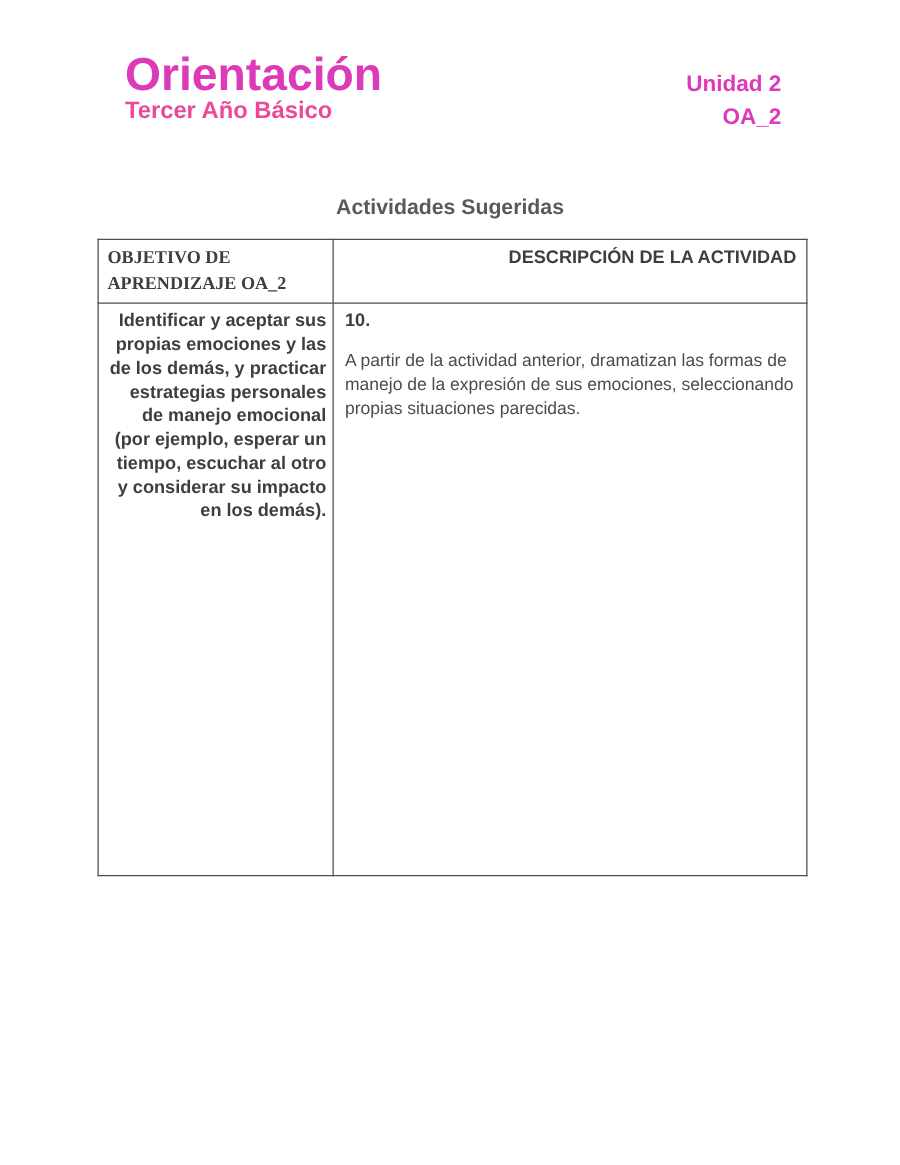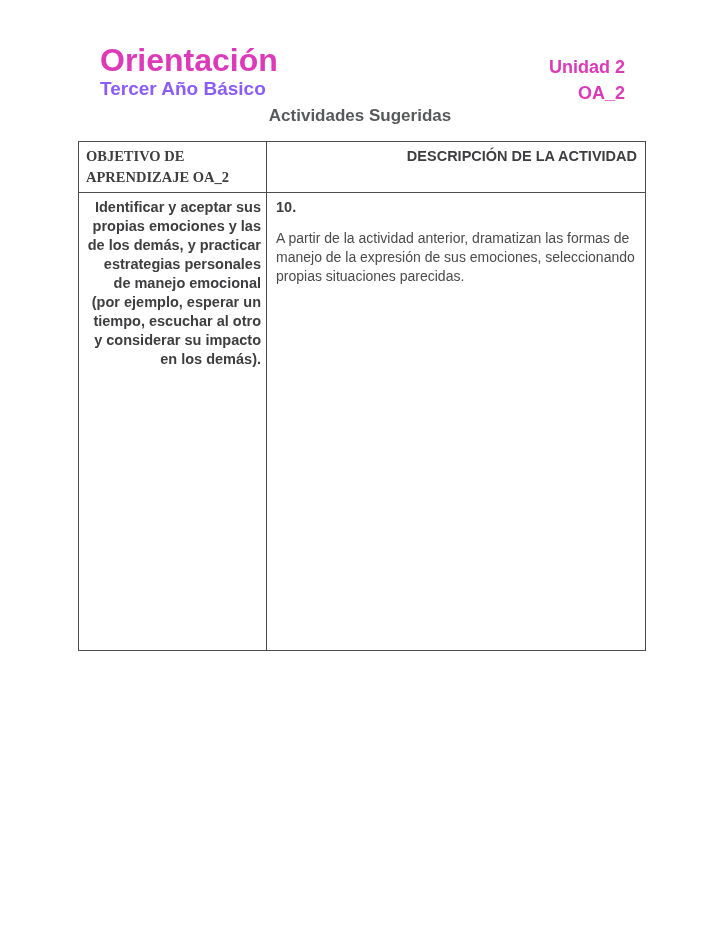--- a/index.html
+++ b/index.html
@@ -18,44 +18,45 @@
   }
   
   .header {
     display: flex;
     justify-content: space-between;
     align-items: flex-start;
     padding: 44px 95px 0 100px;
   }
   .header-left .doc-title {
     color: var(--accent);
-    font-size: 32px;
+    font-size: 37px;
     font-weight: bold;
     line-height: 32px;
   }
   .header-left .doc-subtitle {
-    color: #8b5cf6;
+    color: #ec4899;
     font-size: 19px;
     font-weight: bold;
     line-height: 25px;
   }
   .header-right {
     text-align: right;
     padding-top: 10px;
   }
   .header-right .unit-label,
   .header-right .oa-label {
     color: var(--accent);
     font-size: 18px;
     font-weight: bold;
     line-height: 26px;
     margin-left: 46px;
   }
   
   .section-title {
+    margin-top: 50px;
     text-align: center;
     color: #58595b;
     font-size: 17px;
     font-weight: bold;
     line-height: 20px;
   }
   
   table.activities {
     border-collapse: collapse;
     table-layout: fixed;

